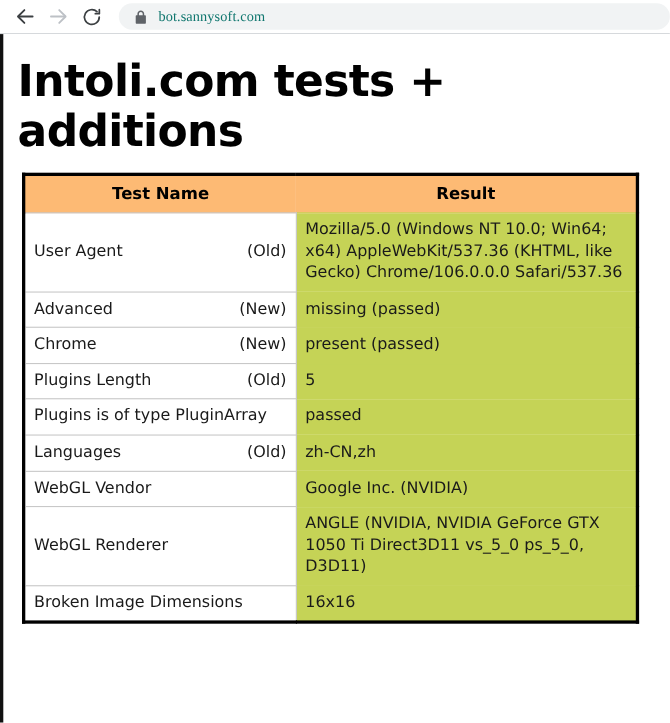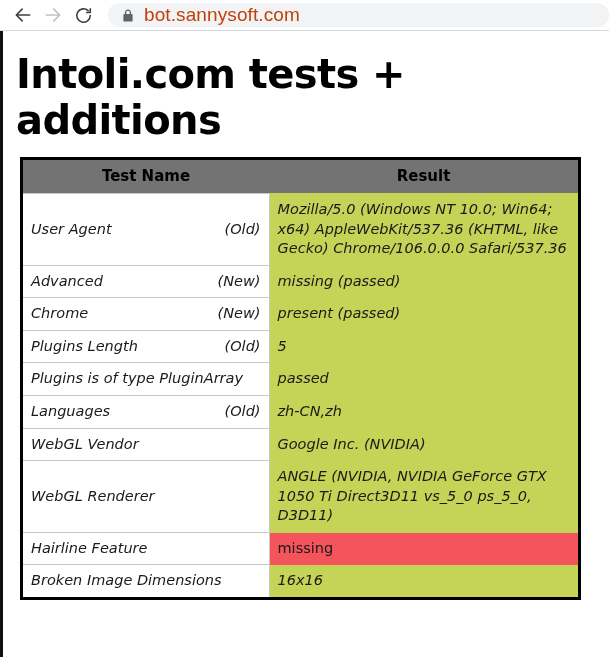--- a/index.html
+++ b/index.html
@@ -50,23 +50,23 @@
   .lock-icon {
     width: 13px;
     height: 13px;
     flex: 0 0 auto;
     display: flex;
     align-items: center;
     justify-content: center;
     margin-right: 10px;
   }
   .omnibox-url {
-    font-family: Liberation Sans, sans-serif;
-    font-size: 19px;
-    color: #c2410c;
+    font-family: Liberation Serif, serif;
+    font-size: 13px;
+    color: #0f766e;
     letter-spacing: 0.1px;
     white-space: nowrap;
   }
 
   
   .viewport {
     position: relative;
     height: 626px;
     background: #ffffff;
     box-sizing: border-box;
@@ -95,21 +95,21 @@
     border: 3px solid #000000;
     table-layout: fixed;
   }
   table.results th {
     font-family: "DejaVu Sans", sans-serif;
     font-size: 15px;
     font-weight: bold;
     color: #000000;
     text-align: center;
     padding: 7px 4px 8px 4px;
-    background: #737373;
+    background: #fdba74;
     border: none;
   }
   table.results td {
     font-family: "DejaVu Sans", sans-serif;
     font-size: 14.5px;
     color: #1a1a1a;
     border: 1px solid #c8c8c8;
     padding: 6px 8px;
     vertical-align: middle;
     line-height: 1.35;
@@ -119,26 +119,25 @@
   th.col-result { width: auto; margin-top: 13px; }
 
   td.name-cell {
     padding-right: 10px;
   }
   .name-row {
     display: flex;
     align-items: flex-end;
     justify-content: space-between;
     gap: 6px;
-    font-style: italic;
   }
   .name-label { white-space: nowrap; }
   .name-tag { white-space: nowrap; }
 
-  td.result-cell.ok  { background: #c5d356; border-color: #c5d356; font-style: italic; }
+  td.result-cell.ok  { background: #c5d356; border-color: #c5d356; }
   td.result-cell.bad { background: #f4545c; border-color: #f4545c; }
 
   
   .watermark {
     position: absolute;
     right: 10px;
     bottom: 12px;
     font-family: "DejaVu Sans", sans-serif;
     font-size: 16px;
     color: rgba(255,255,255,0.72);
@@ -273,29 +272,20 @@
               <div class="name-row">
                 <span class="name-label">WebGL Renderer</span>
                 <span class="name-tag"></span>
               </div>
             </td>
             <td class="result-cell ok">ANGLE (NVIDIA, NVIDIA GeForce GTX 1050 Ti Direct3D11 vs_5_0 ps_5_0, D3D11)</td>
           </tr>
           <tr>
             <td class="name-cell">
               <div class="name-row">
-                <span class="name-label">Hairline Feature</span>
-                <span class="name-tag"></span>
-              </div>
-            </td>
-            <td class="result-cell bad">missing</td>
-          </tr>
-          <tr>
-            <td class="name-cell">
-              <div class="name-row">
                 <span class="name-label">Broken Image Dimensions</span>
                 <span class="name-tag"></span>
               </div>
             </td>
             <td class="result-cell ok">16x16</td>
           </tr>
         </tbody>
     </table>
 
   </div>

